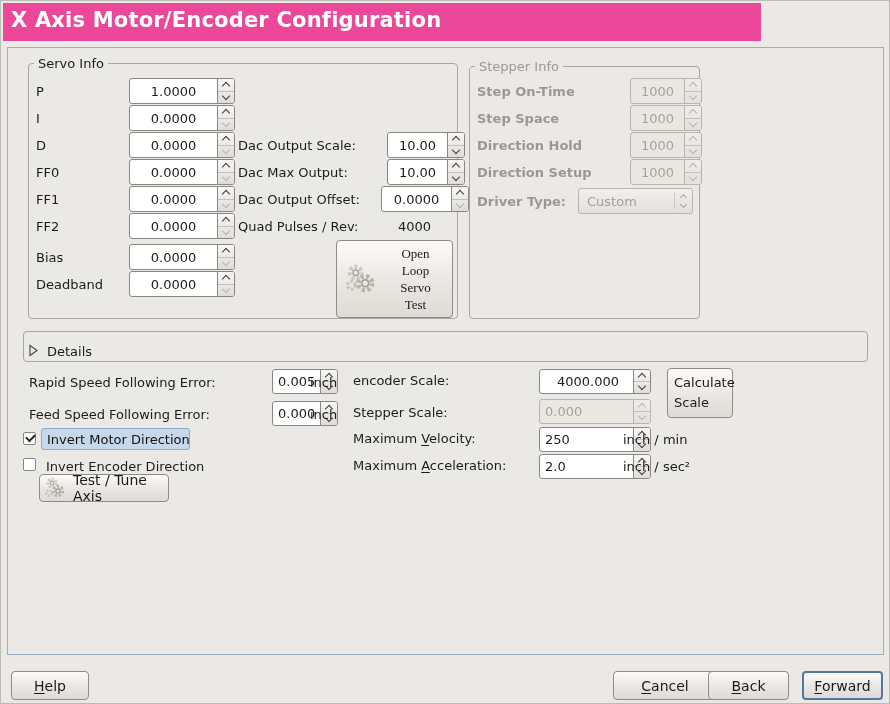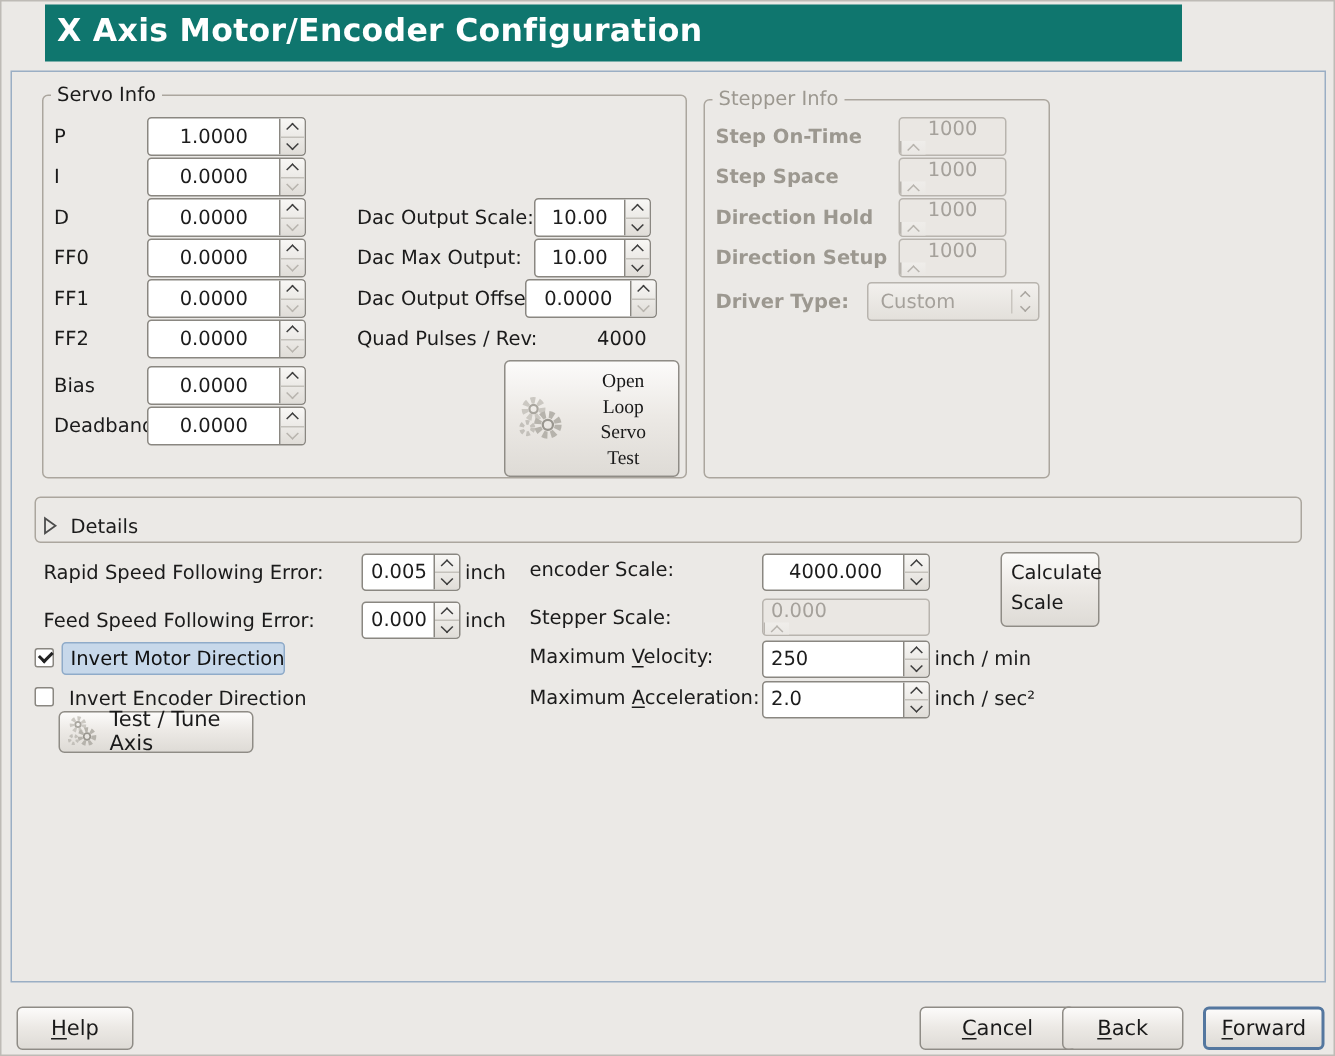--- a/index.html
+++ b/index.html
@@ -1,39 +1,39 @@
 <!DOCTYPE html>
 <html><head>
 <meta charset="utf-8">
 <style>
   html,body{margin:0;padding:0;background:#d8d5d1;font-family:"DejaVu Sans","Liberation Sans",sans-serif;}
   .window{position:relative;width:890px;height:704px;background:#EBE9E6;border:1px solid #BEBBB6;box-sizing:border-box;overflow:hidden;}
   .abs{position:absolute;}
-  .titlebar{position:absolute;left:2px;top:2px;width:758px;height:38px;background:#0f766e;margin-left:27px;}
+  .titlebar{position:absolute;left:2px;top:2px;width:758px;height:38px;background:#ec4899;}
   .title-text{position:absolute;left:8px;top:5px;font-size:21px;font-weight:bold;color:#ffffff;letter-spacing:0.2px;white-space:nowrap;}
   .panel{position:absolute;left:6px;top:46px;width:877px;height:608px;border:1px solid #9AAEC4;box-sizing:border-box;}
   .frame{position:absolute;border:1px solid #ABA69E;border-radius:4px;box-sizing:border-box;}
   .legend{position:absolute;font-size:13px;color:#1b1b1b;background:#EBE9E6;padding:0 4px;white-space:nowrap;}
   .legend.dis{color:#9C9890;}
   .lbl{position:absolute;font-size:13px;color:#1b1b1b;white-space:nowrap;}
   .lbl.dis{color:#9C9890;font-weight:bold;}
   .lbl.b{font-weight:bold;}
   .val{position:absolute;font-size:13px;color:#1b1b1b;white-space:nowrap;}
   .u{text-decoration:underline;text-underline-offset:2px;}
-  .spinbox{position:absolute;display:flex;background:#ffffff;border:1px solid #8A8781;border-radius:3px;box-sizing:border-box;overflow:hidden;}
+  .spinbox{position:absolute;display:flex;background:#ffffff;border:1px solid #8A8781;border-radius:3px;box-sizing:border-box;overflow:hidden;margin-left:31px;}
   .spinbox input{flex:1;min-width:0;border:0;outline:0;background:transparent;font-family:"DejaVu Sans","Liberation Sans",sans-serif;font-size:13px;color:#1c1c1c;padding:0 5px;}
   .spinbox input.center{text-align:center;padding:0 2px;}
   .spin{width:16px;border-left:1px solid #8A8781;display:flex;flex-direction:column;background:linear-gradient(#F8F7F5,#E0DDD8);flex:none;}
   .spin-btn{flex:1;display:flex;align-items:center;justify-content:center;cursor:pointer;}
   .spin-btn.top{border-bottom:1px solid #C4C1BB;}
   .arr{width:5px;height:5px;border:solid #3C3C3C;border-width:0 1.6px 1.6px 0;display:block;}
   .arr.up{transform:rotate(-135deg);margin-top:3px;}
   .arr.down{transform:rotate(45deg);margin-bottom:3px;}
   .arr.dim{border-color:#B7B3AD;}
-  .spinbox.dis{background:#EAE7E3;border-color:#B8B4AE;flex-direction:column;}
+  .spinbox.dis{background:#EAE7E3;border-color:#B8B4AE;}
   .spinbox.dis input{color:#A5A19B;}
   .spinbox.dis .spin{border-left-color:#B8B4AE;background:linear-gradient(#EFEDEA,#E4E1DC);}
   .combo{position:absolute;display:flex;align-items:center;background:linear-gradient(#F2F0ED,#E3E0DB);border:1px solid #B8B4AE;border-radius:3px;box-sizing:border-box;font-size:13px;color:#A5A19B;}
   .combo .ctext{flex:1;padding-left:8px;}
   .combo .csep{width:1px;height:70%;background:#C9C5BF;}
   .combo .carrs{width:17px;display:flex;flex-direction:column;align-items:center;justify-content:center;gap:2px;}
   .carr{width:4px;height:4px;border:solid #A8A49E;border-width:0 1.4px 1.4px 0;display:block;}
   .carr.up{transform:rotate(-135deg);}
   .carr.down{transform:rotate(45deg);}
   .btn{position:absolute;display:flex;align-items:center;justify-content:center;background:linear-gradient(#FCFBFA,#ECE9E5 48%,#DEDBD6);border:1px solid #8F8C86;border-radius:4px;font-size:14px;color:#1a1a1a;box-sizing:border-box;cursor:pointer;}

